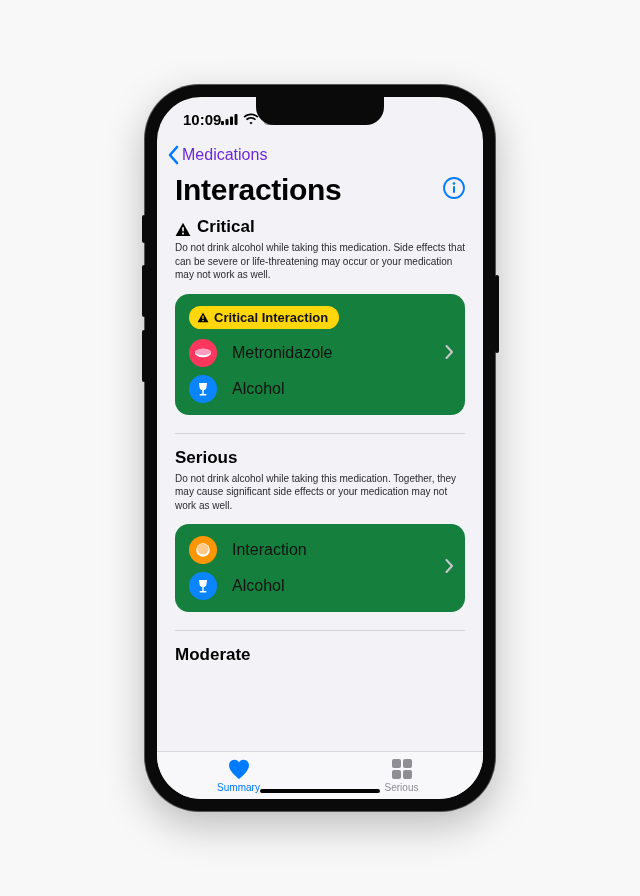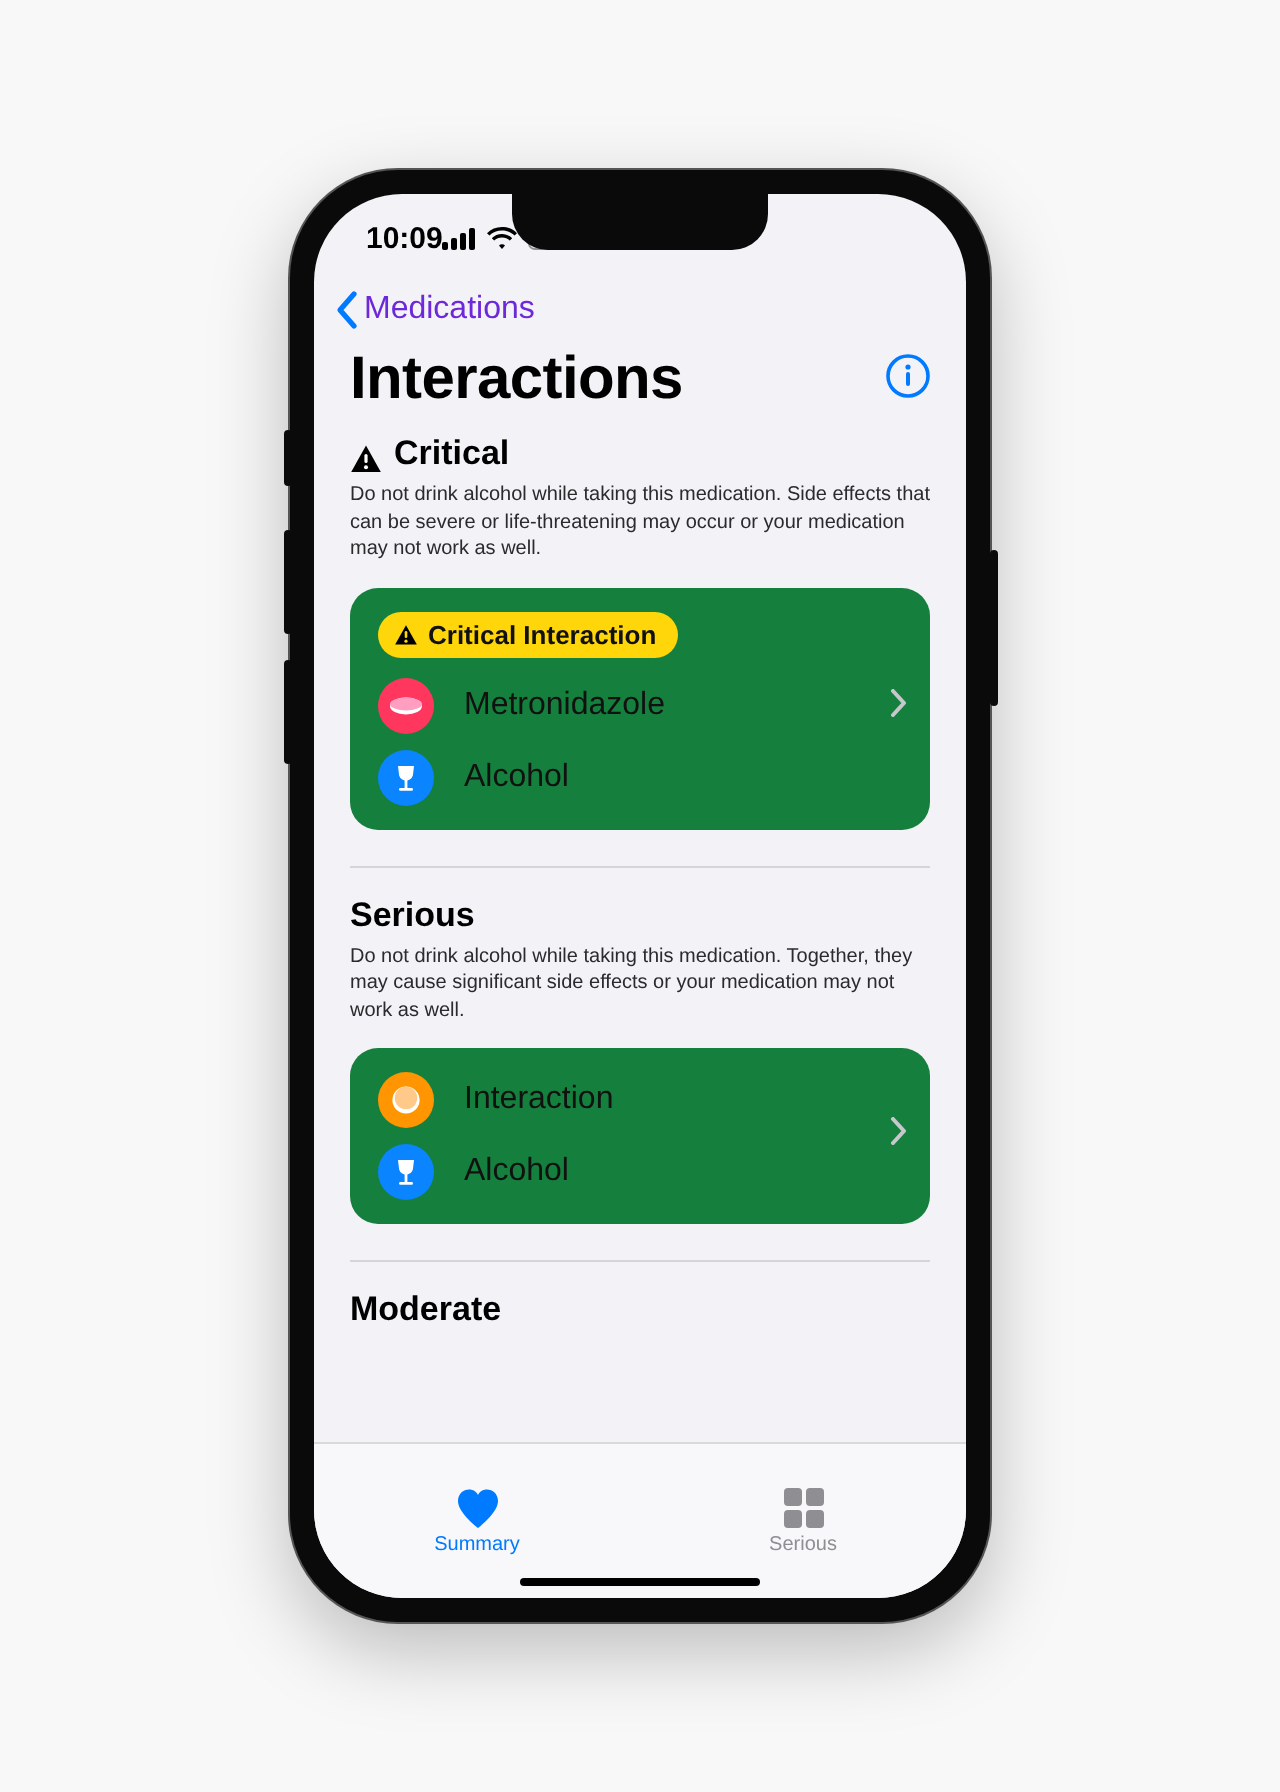--- a/index.html
+++ b/index.html
@@ -103,21 +103,21 @@
   .rule { border:none; border-top:1px solid rgba(0,0,0,.12); margin:18px 0 14px; }
 
   .fade {
     position:absolute; left:0; right:0; bottom:60px; height:26px;
     background:linear-gradient(to bottom, rgba(242,242,247,0), #f2f2f7);
     pointer-events:none;
   }
 
   
   .tabbar {
-    height:78px;
+    height:48px;
     background:rgba(248,248,250,.94);
     border-top:1px solid rgba(0,0,0,.12);
     display:flex;
     position:relative;
   }
   .tab { flex:1; display:flex; flex-direction:column; align-items:center; justify-content:center; gap:2px;
          font-size:10px; color:#8e8e93; }
   .tab.active { color:#007aff; }
   .tab svg { display:block; }
   .home-ind {

